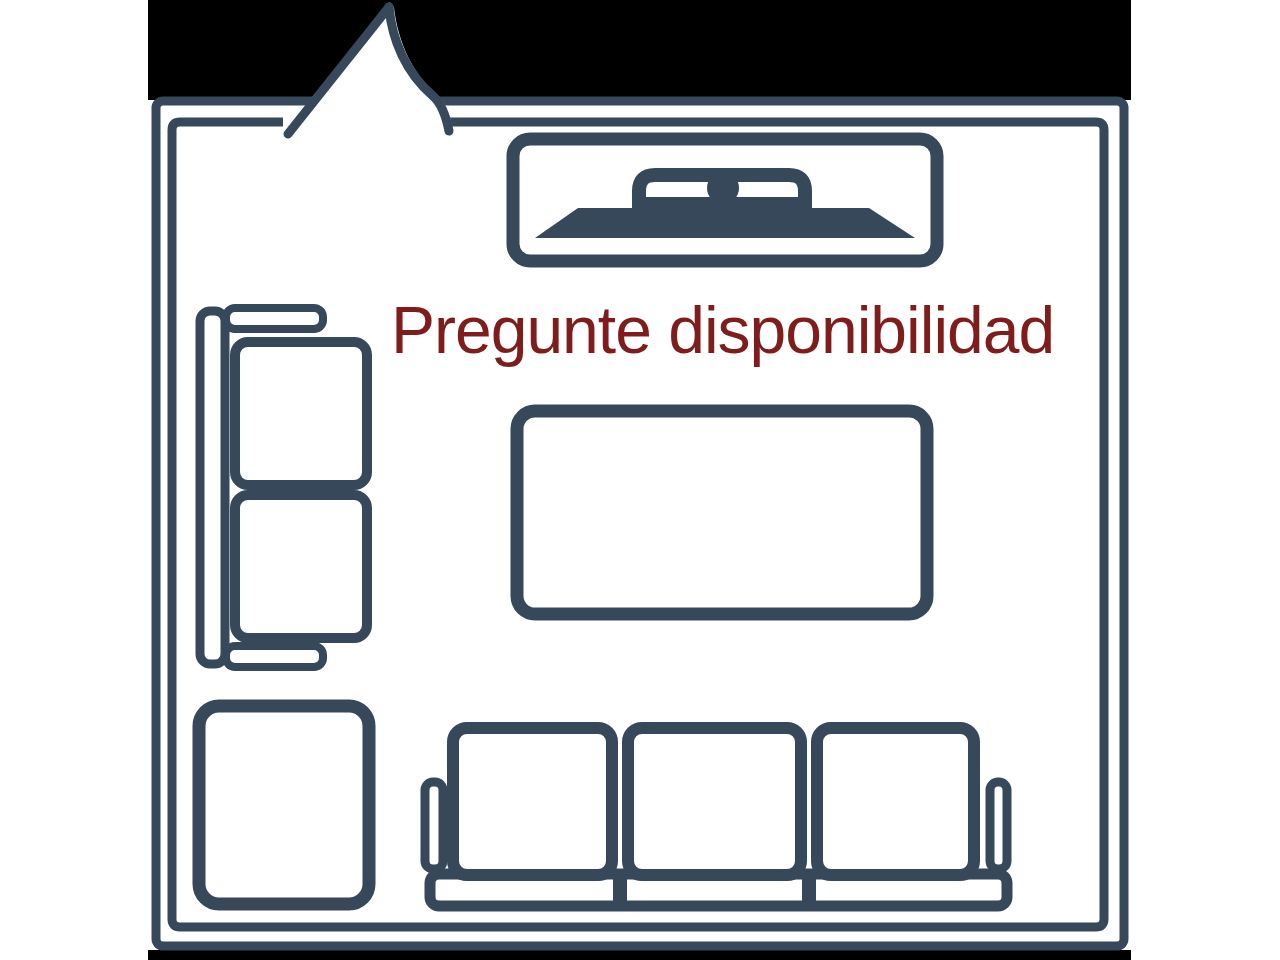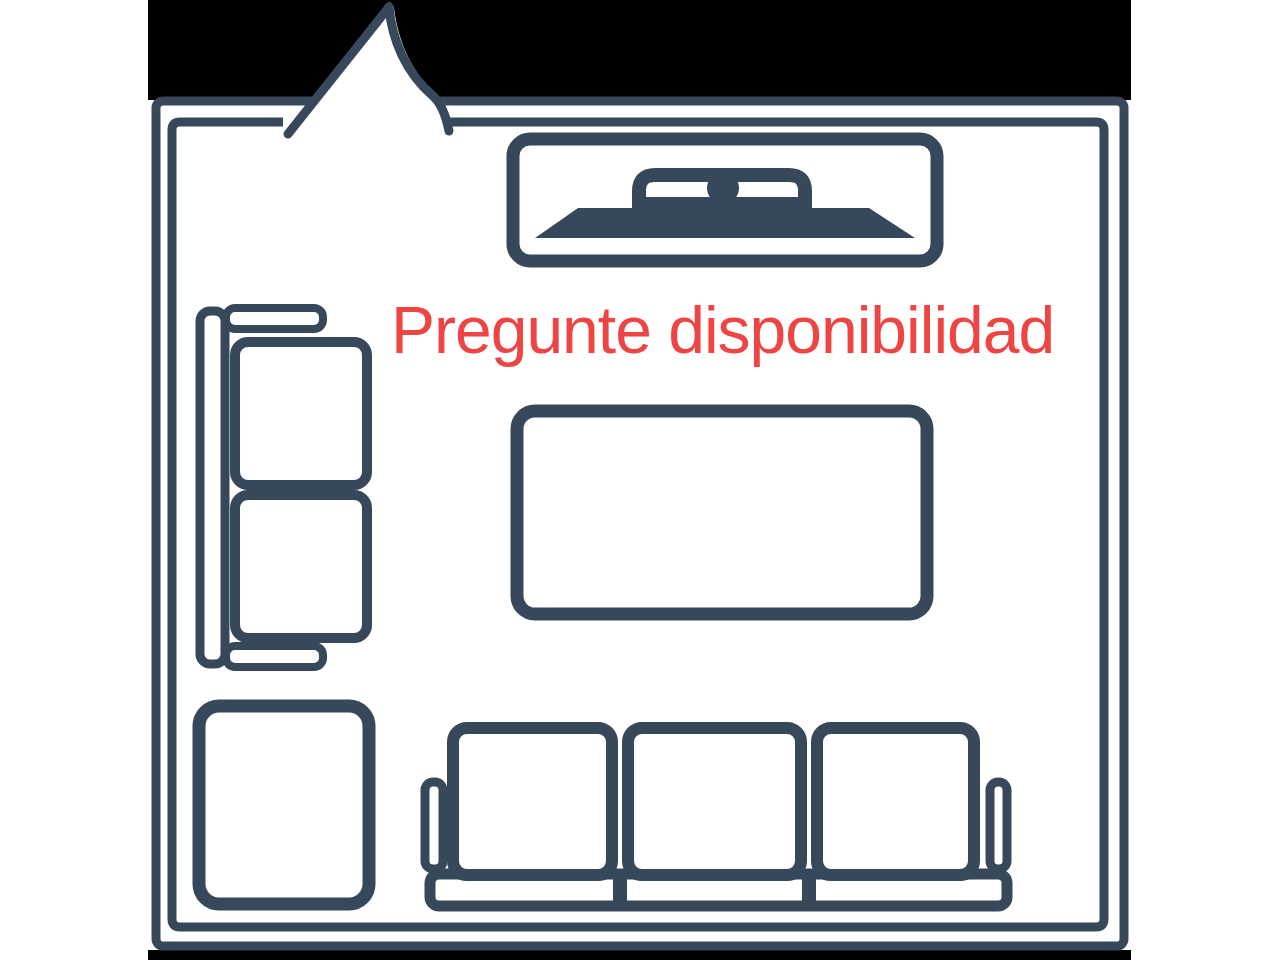--- a/index.html
+++ b/index.html
@@ -5,21 +5,21 @@
   html,body { margin:0; padding:0; background:#ffffff; }
   .stage {
     position:relative; width:1280px; height:960px;
     background:#ffffff; overflow:hidden;
     font-family:"Liberation Sans", sans-serif;
   }
   .stage svg { position:absolute; left:0; top:0; }
   .annotation {
     position:absolute; left:391px; top:297px;
     font-size:66px; line-height:1.0; letter-spacing:-1px;
-    color:#ef4444; white-space:nowrap;
+    color:#7f1d1d; white-space:nowrap;
     font-family:"Liberation Sans", sans-serif;
   }
   .wall   { stroke:#36485A; fill:none; }
   .wallf  { stroke:#36485A; fill:#ffffff; }
   .solid  { fill:#36485A; stroke:none; }
   .whitef { fill:#ffffff; stroke:none; }
 </style>
 </head>
 <body>
 

